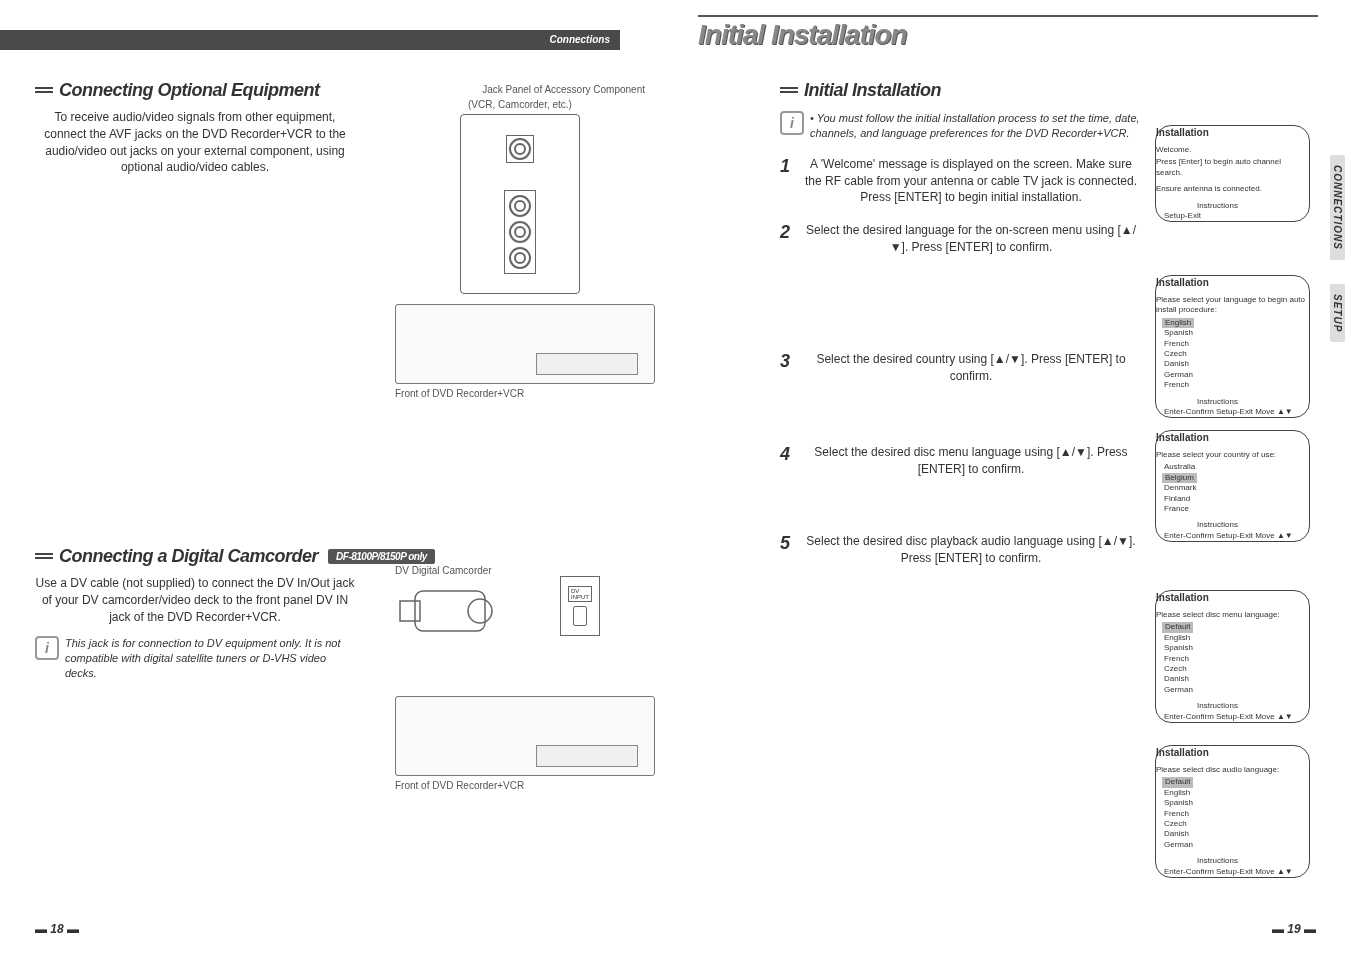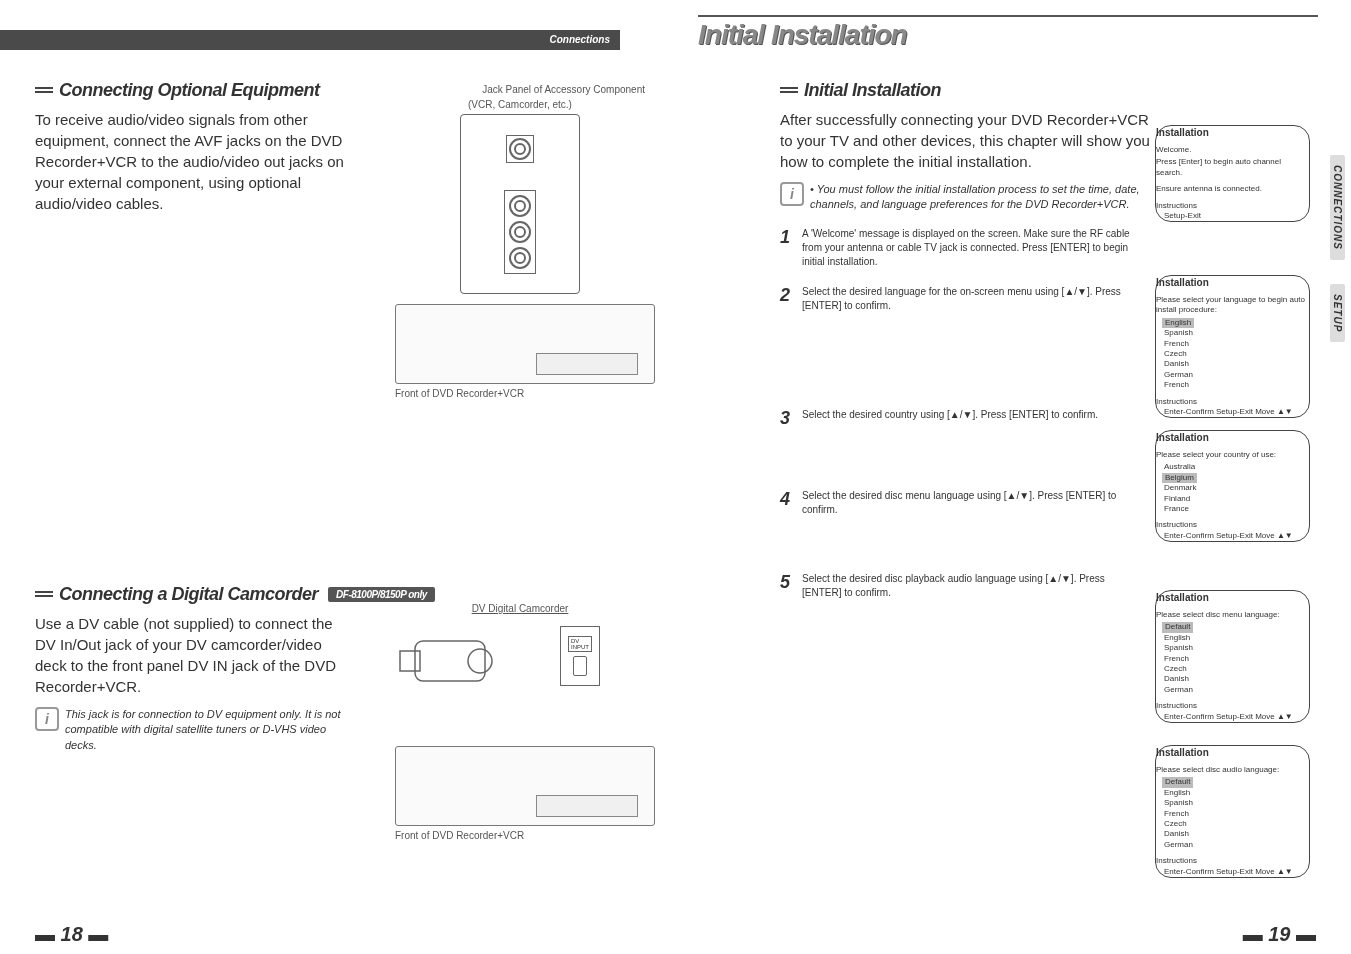--- a/index.html
+++ b/index.html
@@ -68,21 +68,21 @@
   }
   .badge {
     background: #555;
     color: #fff;
     font-size: 10px;
     font-style: italic;
     padding: 2px 8px;
     margin-left: 10px;
     border-radius: 2px;
   }
-  .body-text { font-size: 15px; line-height: 1.4; }
+  .body-text { font-size: 12px; line-height: 1.4; text-align: center; }
   .italic-note { font-size: 11px; font-style: italic; line-height: 1.4; }
   .left-col { width: 320px; }
   .caption { font-size: 10px; margin-top: 4px; color: #555; }
   .diagram-box {
     border: 1px solid #666;
     border-radius: 4px;
     width: 120px;
     height: 180px;
     margin: 0 auto;
     display: flex;
@@ -112,21 +112,21 @@
   }
   .step-row { display: flex; margin-bottom: 16px; }
   .step-num {
     font-size: 18px;
     font-weight: bold;
     font-style: italic;
     width: 22px;
     flex-shrink: 0;
     font-family: "Arial Black", sans-serif;
   }
-  .step-text { font-size: 10px; line-height: 1.4; flex: 1; padding-right: 10px; }
+  .step-text { font-size: 12px; line-height: 1.4; flex: 1; padding-right: 10px; text-align: center; }
   .info-icon {
     width: 24px;
     height: 24px;
     border: 2px solid #999;
     border-radius: 4px;
     display: inline-flex;
     align-items: center;
     justify-content: center;
     font-weight: bold;
     font-style: italic;
@@ -143,25 +143,25 @@
     padding: 0;
     line-height: 1.3;
     position: absolute;
     right: -185px;
     background: #fff;
   }
   .osd-title { font-weight: bold; font-size: 10px; margin-bottom: 6px; }
   .osd-list { list-style: none; padding-left: 6px; margin: 2px 0; }
   .osd-list li { padding: 0 2px; }
   .osd-list li.sel { background: #bbb; display: inline-block; padding: 0 3px; }
-  .osd-foot { margin-top: 6px; }
+  .osd-foot { margin-top: 6px; margin-left: 41px; }
   .page-num-left, .page-num-right {
     position: absolute;
-    bottom: 8px;
-    font-size: 20px;
+    bottom: 18px;
+    font-size: 12px;
     font-style: italic;
     font-weight: bold;
     font-family: "Arial Black", sans-serif;
   }
   .page-num-left { left: 35px; }
   .page-num-right { right: 35px; }
   .side-tabs {
     position: absolute;
     right: 6px;
     top: 155px;
@@ -240,21 +240,21 @@
       <span>Connecting a Digital Camcorder</span>
       <span class="badge">DF-8100P/8150P only</span>
     </div>
     <div class="left-col body-text" style="margin-top:6px;">Use a DV cable (not supplied) to connect the DV In/Out jack of your DV camcorder/video deck to the front panel DV IN jack of the DVD Recorder+VCR.</div>
     <div style="display:flex;margin-top:10px;" class="left-col">
       <span class="info-icon">i</span>
       <div class="italic-note">This jack is for connection to DV equipment only. It is not compatible with digital satellite tuners or D-VHS video decks.</div>
     </div>
 
     <div class="illus-right" style="top:15px;">
-      <div class="caption" style="text-align:center;margin-bottom:12px;text-decoration:underline;">DV Digital Camcorder</div>
+      <div class="caption" style="text-align:left;margin-bottom:0;">DV Digital Camcorder</div>
       <div style="display:flex;align-items:flex-start;justify-content:center;gap:10px;">
         <svg width="110" height="70" viewBox="0 0 110 70">
           <rect x="20" y="15" width="70" height="40" rx="8" fill="none" stroke="#666" stroke-width="1.5"></rect>
           <circle cx="85" cy="35" r="12" fill="none" stroke="#666" stroke-width="1.5"></circle>
           <rect x="5" y="25" width="20" height="20" fill="none" stroke="#666" stroke-width="1.5"></rect>
         </svg>
         <div class="dv-port">
           <div style="font-size:6px;border:1px solid #666;padding:1px 2px;">DV<br>INPUT</div>
           <div style="width:14px;height:20px;border:1.5px solid #666;border-radius:2px;"></div>
         </div>
@@ -263,21 +263,20 @@
       <div class="caption">Front of DVD Recorder+VCR</div>
     </div>
   </div>
 
 </div>
 
 <div class="right-page" style="width:370px;">
   <div class="section-title">
     <span>Initial Installation</span>
   </div>
-  <div class="body-text">After successfully connecting your DVD Recorder+VCR to your TV and other devices, this chapter will show you how to complete the initial installation.</div>
 
   <div style="display:flex;margin-top:10px;margin-bottom:14px;">
     <span class="info-icon">i</span>
     <div class="italic-note">• <span>You must follow the initial installation process to set the time, date, channels, and language preferences for the DVD Recorder+VCR.</span></div>
   </div>
 
   <div id="steps-container" style="position:relative;">
       <div class="step-row">
         <div class="step-num">1</div>
         <div class="step-text">A 'Welcome' message is displayed on the screen. Make sure the RF cable from your antenna or cable TV jack is connected. Press [ENTER] to begin initial installation.</div>

